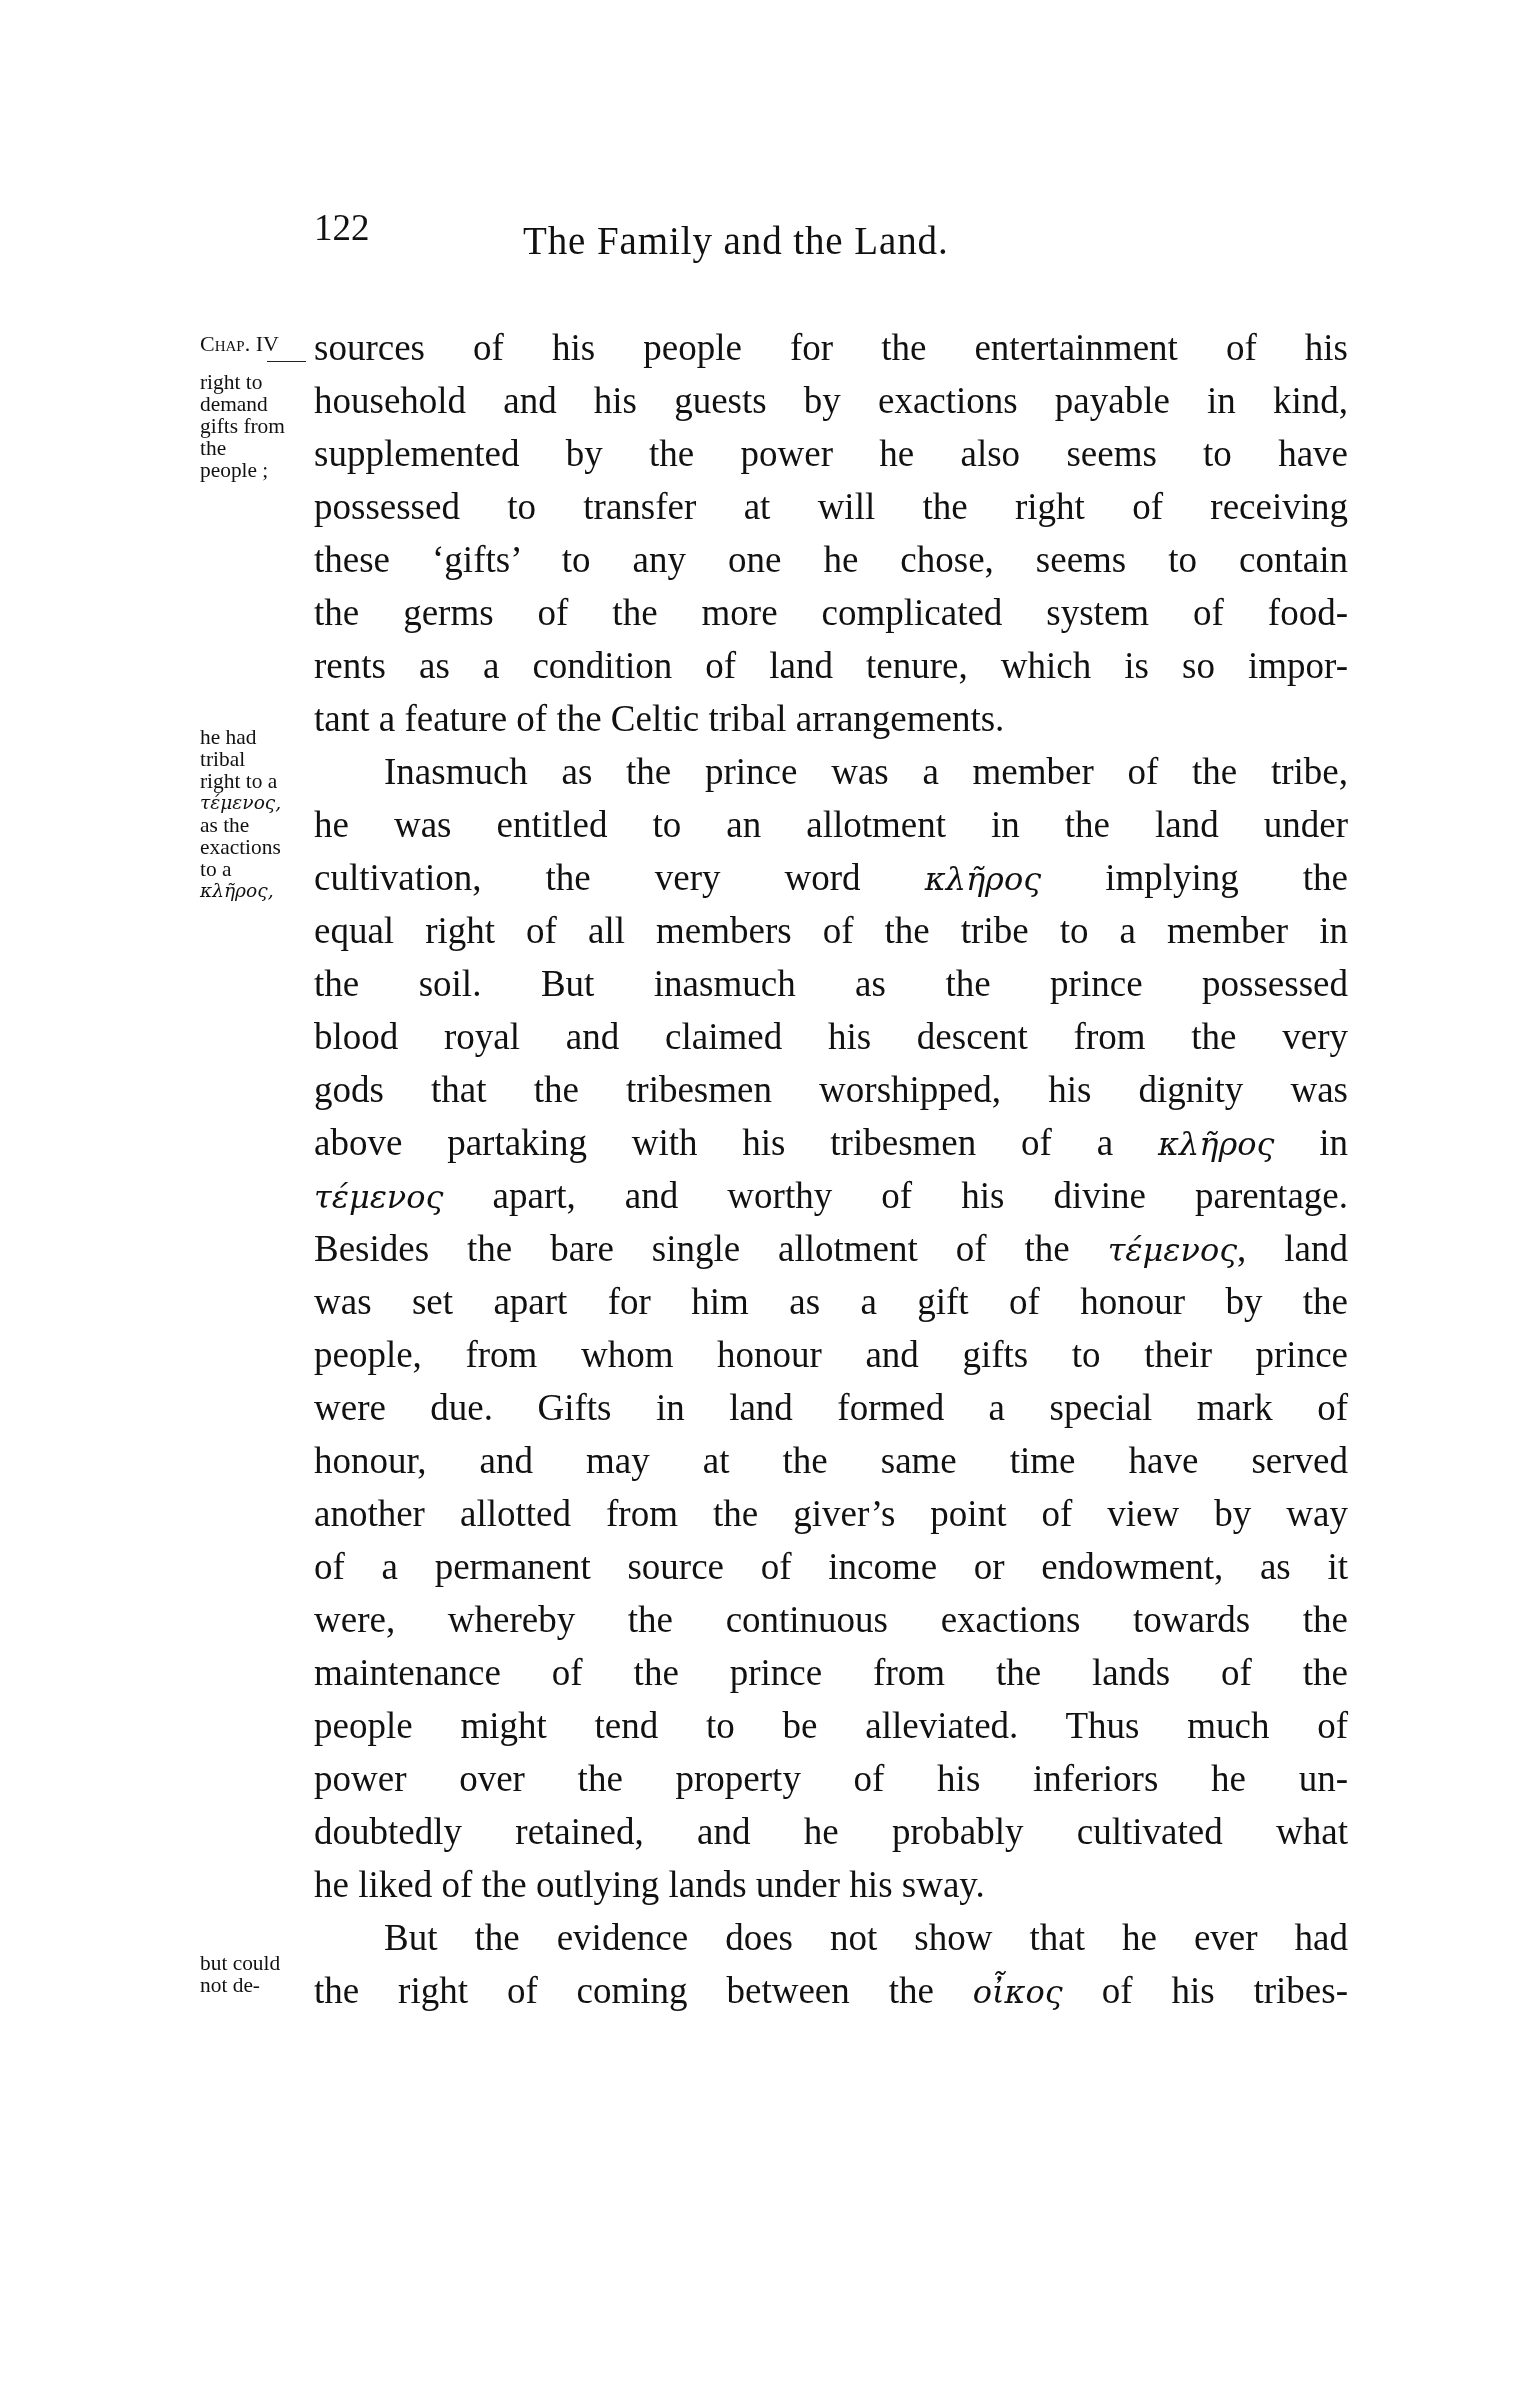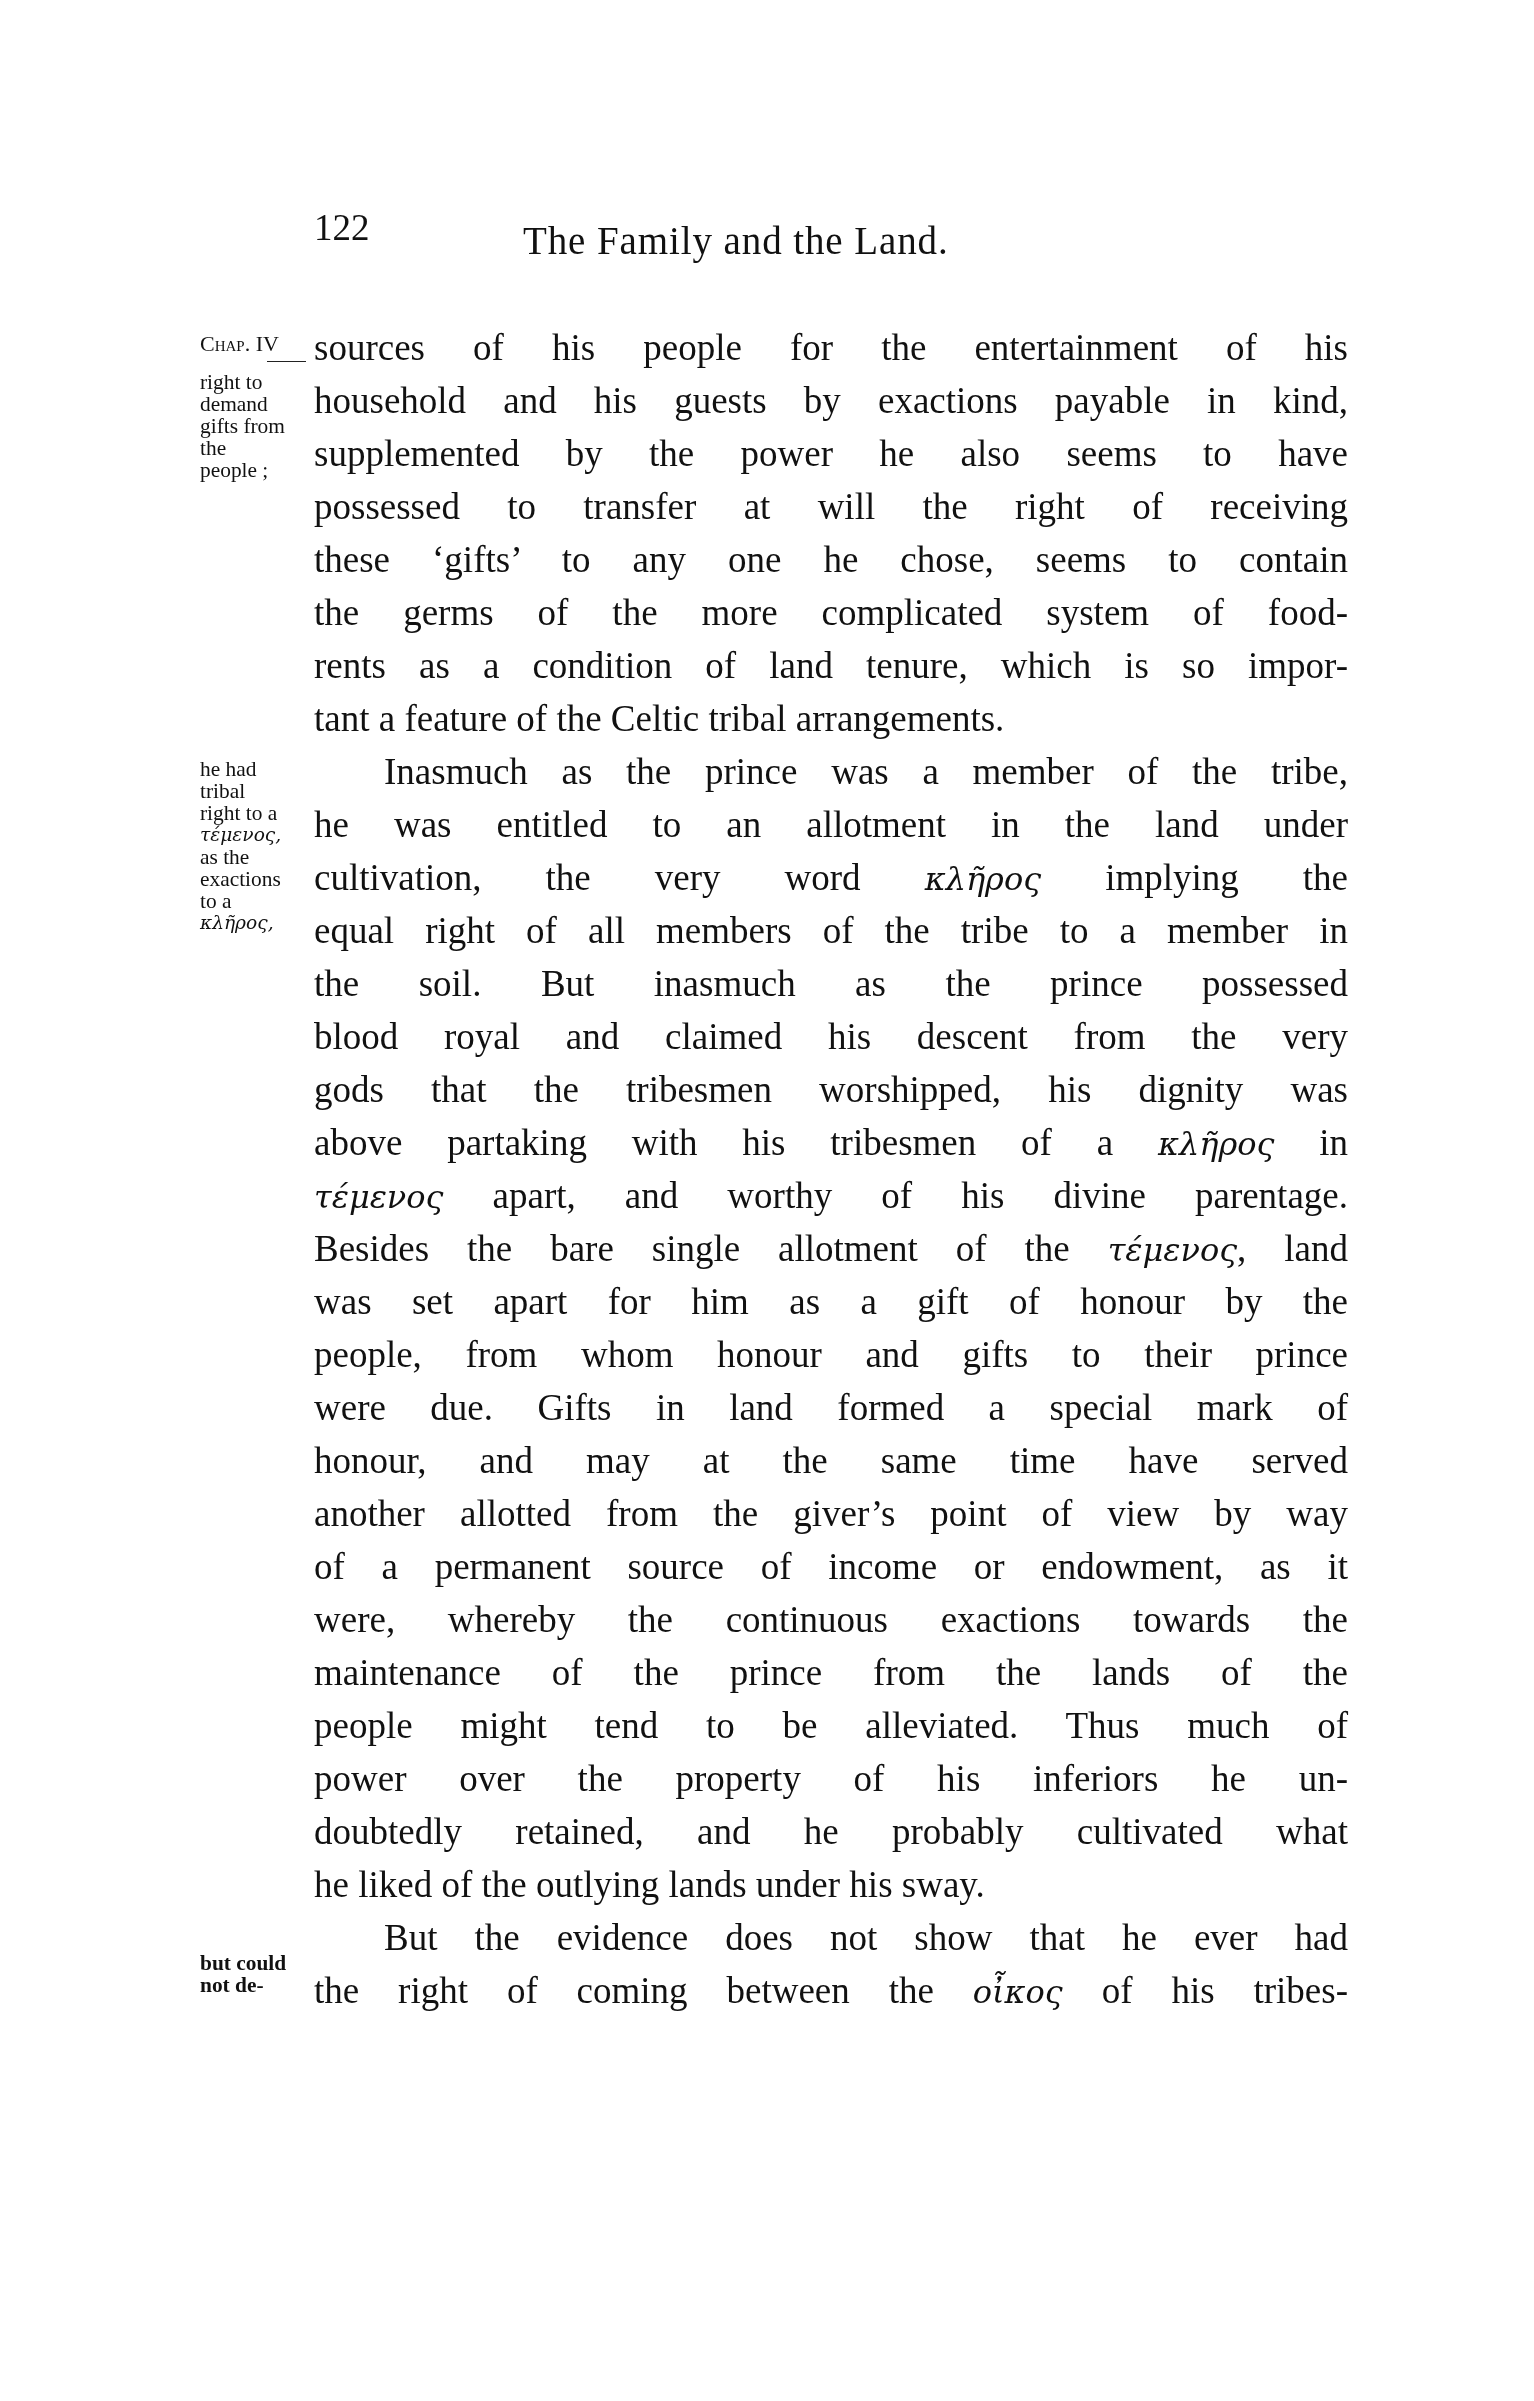--- a/index.html
+++ b/index.html
@@ -29,32 +29,32 @@
 <div class="sidenote" style="top:333px;">
   <div class="sn-head">Chap. IV</div>
   <div class="sn-rule"></div>
   <div>right to</div>
   <div>demand</div>
   <div>gifts from</div>
   <div>the</div>
   <div>people ;</div>
 </div>
 
-<div class="sidenote" style="top:758px;">
+<div class="sidenote" style="top:726px;">
   <div>he had</div>
   <div>tribal</div>
   <div>right to a</div>
   <div class="g2">τέμενος,</div>
   <div>as the</div>
   <div>exactions</div>
   <div>to a</div>
   <div class="g2">κλῆρος,</div>
 </div>
 
-<div class="sidenote" style="top:1952px;font-weight:bold;">
+<div class="sidenote" style="top:1952px;">
   <div>but could</div>
   <div>not de-</div>
 </div>
 
 <div class="body-text" id="body-text">
     <div class="line">sources of his people for the entertainment of his</div>
     <div class="line">household and his guests by exactions payable in kind,</div>
     <div class="line">supplemented by the power he also seems to have</div>
     <div class="line">possessed to transfer at will the right of receiving</div>
     <div class="line">these ‘gifts’ to any one he chose, seems to contain</div>

